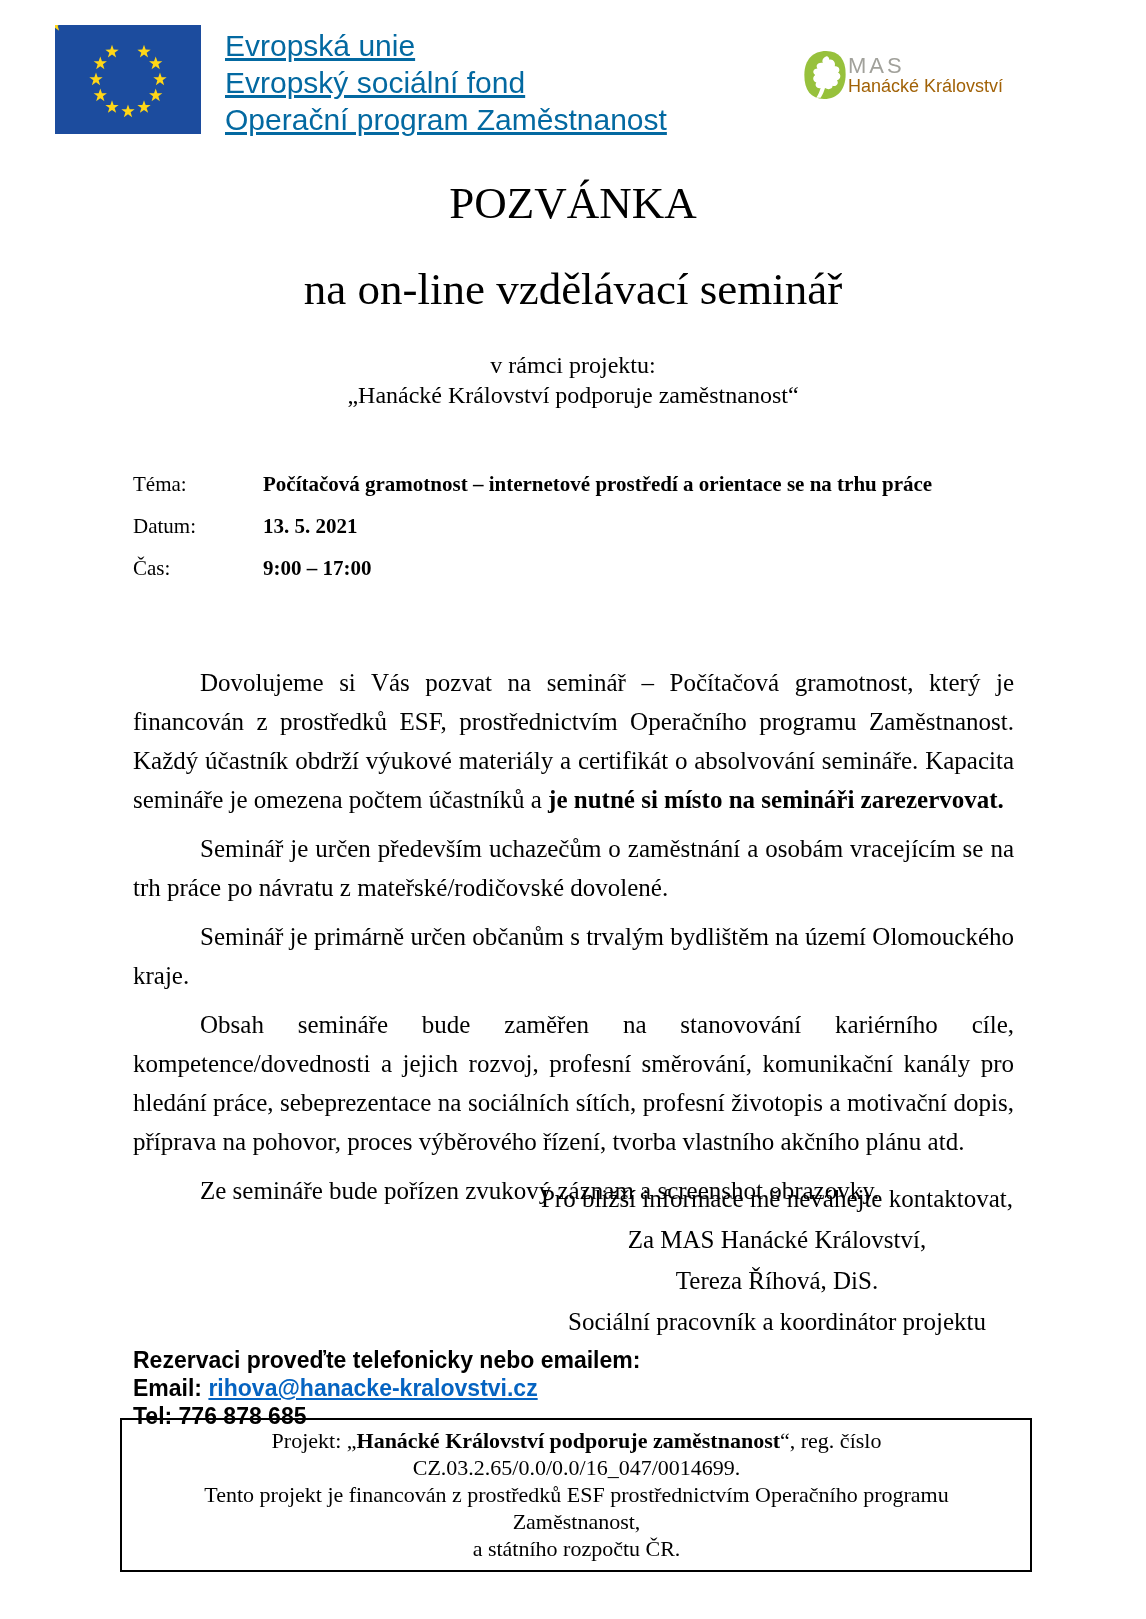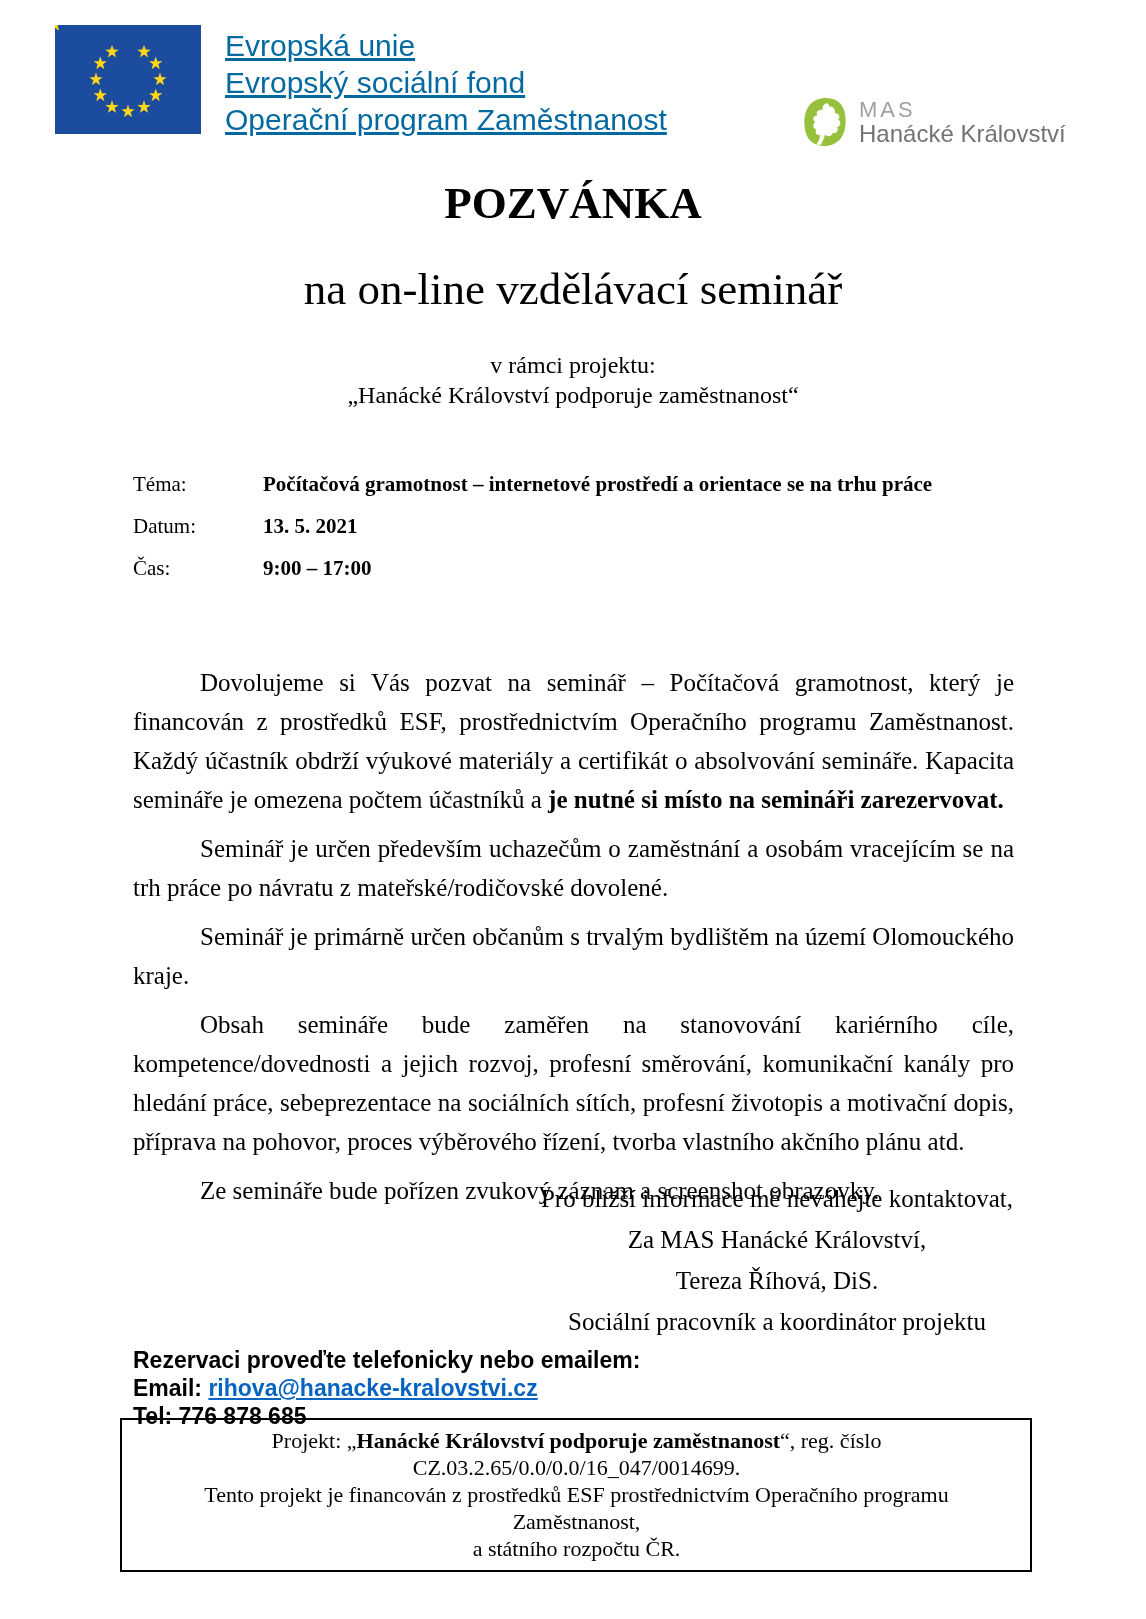--- a/index.html
+++ b/index.html
@@ -22,31 +22,31 @@
   }
   .eu-flag { width: 146px; height: 109px; display: block; }
   .eu-text {
     font-family: "Liberation Sans", sans-serif;
     font-size: 30px; line-height: 37px; color: #0369a1;
     padding-top: 2px;
     text-decoration: underline;
   }
   .mas-block {
     position: absolute; left: 803px; top: 50px;
-    display: flex; align-items: center; gap: 12px; margin-top: 47px;
+    display: flex; align-items: center; gap: 1px;
   }
   .mas-leaf { width: 44px; height: 50px; display: block; }
   .mas-text { font-family: "Liberation Sans", sans-serif; line-height: 1.05; }
   .mas-org  { font-size: 22px; letter-spacing: 3px; color: #a1a19b; }
-  .mas-name { font-size: 24px; color: #737373; }
+  .mas-name { font-size: 18px; color: #a16207; }
 
   
   .title-1 {
     position: absolute; top: 178px; left: 0; width: 100%;
-    text-align: center; font-size: 45px; font-weight: bold; line-height: 50px;
+    text-align: center; font-size: 45px; font-weight: normal; line-height: 50px;
   }
   .title-2 {
     position: absolute; top: 264px; left: 0; width: 100%;
     text-align: center; font-size: 45px; font-weight: normal; line-height: 50px;
   }
   .subtitle {
     position: absolute; top: 350px; left: 0; width: 100%;
     text-align: center; font-size: 24px; line-height: 30px;
   }
 

